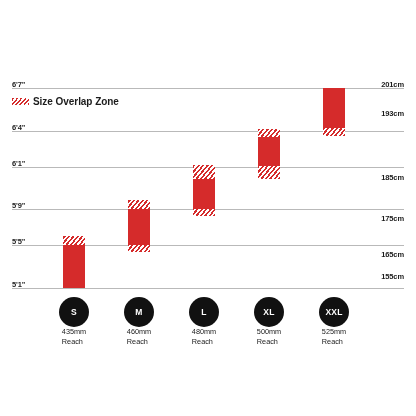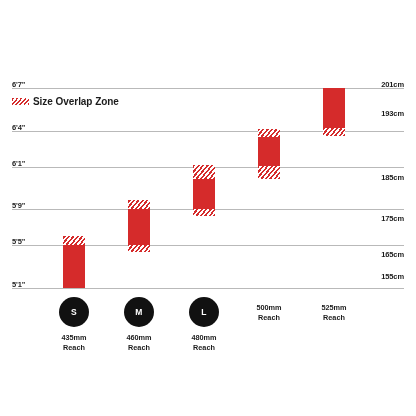--- a/index.html
+++ b/index.html
@@ -98,25 +98,23 @@
     background: #111111;
     color: #ffffff;
     display: flex;
     align-items: center;
     justify-content: center;
     font-size: 8.5px;
     font-weight: bold;
     letter-spacing: 0.2px;
   }
   .size-reach {
-    margin-top: 6px;
     font-size: 7.3px;
-    font-weight: bold;
+    font-weight: normal;
     color: #1b1b1b;
-    text-align: center;
     line-height: 9.5px;
     white-space: nowrap;
   }
 </style>
 </head>
 <body>
 
 <div id="chart-root">
 
   <div class="gridline" style="top:88px;"></div>
@@ -189,26 +187,28 @@
 
   <div class="size-group" style="left:189px; top:297px; width:30px;">
     <div class="size-circle">L</div>
     <div class="size-reach">
       <span>480mm</span><br>
       <span>Reach</span>
     </div>
   </div>
 
   <div class="size-group" style="left:254px; top:297px; width:30px;">
+    <div class="size-circle">XL</div>
     <div class="size-reach">
       <span>500mm</span><br>
       <span>Reach</span>
     </div>
   </div>
 
   <div class="size-group" style="left:319px; top:297px; width:30px;">
+    <div class="size-circle">XXL</div>
     <div class="size-reach">
       <span>525mm</span><br>
       <span>Reach</span>
     </div>
   </div>
 
 </div>
 
 </body></html>

